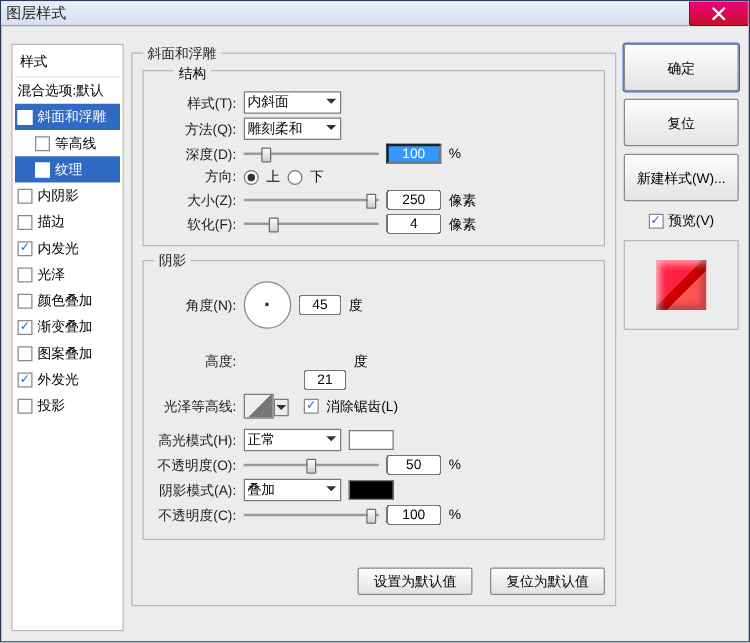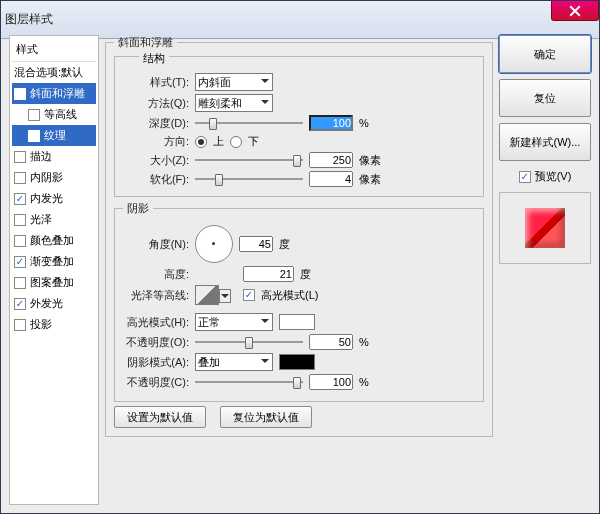--- a/index.html
+++ b/index.html
@@ -1,18 +1,18 @@
 <!DOCTYPE html>
 <html><head>
 <meta charset="utf-8">
 <style>
   *{box-sizing:border-box;margin:0;padding:0;font-family:"Microsoft YaHei",SimSun,Arial,sans-serif;font-size:11px}
   body{background:#ddd;width:600px;height:514px;overflow:hidden}
   .win{background:#ececec;border:1px solid #2b3a56;width:600px;height:514px;position:relative}
-  .titlebar{height:38px;background:linear-gradient(#e9eef7,#d7dfee);border-bottom:1px solid #9aa;display:flex;align-items:center;padding:0 4px;position:relative}
+  .titlebar{height:20px;background:linear-gradient(#e9eef7,#d7dfee);border-bottom:1px solid #9aa;display:flex;align-items:center;padding:0 4px;position:relative}
   .titlebar .t{font-size:12px;color:#222}
   .close{position:absolute;right:0;top:0;width:48px;height:20px;background:linear-gradient(#e07,#c8102e);border:1px solid #8a0017;border-top:none;border-radius:0 0 3px 3px;display:flex;align-items:center;justify-content:center}
   .close svg{width:12px;height:12px}
   .body{position:absolute;top:26px;left:0;right:0;bottom:0;padding:8px;display:flex;gap:6px}
   .sidebar{width:90px;background:#fff;border:1px solid #b8b8b8;padding:2px}
   .sb-h{font-weight:400;padding:4px 4px;border-bottom:1px solid #ddd}
   .sb-item{display:flex;align-items:center;padding:3px 2px;gap:4px}
   .sb-item.sel{background:#316ac5;color:#fff}
   .sb-item.sub{padding-left:16px}
   .cb{width:12px;height:12px;border:1px solid #888;background:#fff;display:inline-flex;align-items:center;justify-content:center;flex:0 0 12px}
@@ -25,32 +25,32 @@
   .row{display:flex;align-items:center;margin:3px 0;gap:6px}
   .lbl{width:66px;text-align:right;color:#222}
   select,input[type=text]{border:1px solid #7a7a7a;background:#fff;height:18px;font-size:11px;padding:0 2px}
   select{width:78px}
   .dd{position:relative;display:inline-flex}
   .dd select{appearance:none;padding-right:14px}
   .dd::after{content:"";position:absolute;right:4px;top:6px;border:4px solid transparent;border-top-color:#333}
   .slider{width:108px;height:14px;position:relative;display:inline-block}
   .slider::before{content:"";position:absolute;left:0;right:0;top:6px;height:2px;background:#9a9a9a}
   .thumb{position:absolute;top:2px;width:8px;height:12px;background:linear-gradient(#fdfdfd,#cfcfcf);border:1px solid #6b6b6b;border-radius:1px}
-  .numbox{width:44px;text-align:right}
+  .numbox{width:44px;text-align:center}
   .numbox.hl{background:#3399ff;color:#fff}
   .unit{width:26px}
   .radio{width:12px;height:12px;border:1px solid #777;border-radius:50%;background:#fff;display:inline-flex;align-items:center;justify-content:center}
   .radio.on::after{content:"";width:6px;height:6px;border-radius:50%;background:#333}
   .anglewheel{width:38px;height:38px;border:1px solid #888;border-radius:50%;background:#fff;position:relative}
   .anglewheel::after{content:"";position:absolute;width:3px;height:3px;background:#333;border-radius:50%;left:16px;top:16px}
   .swatch{width:36px;height:16px;border:1px solid #7a7a7a;display:inline-block}
   .contour{width:24px;height:20px;border:1px solid #7a7a7a;background:linear-gradient(135deg,#eee 0 50%,#777 50% 100%);display:inline-block;position:relative}
   .contour .ar{position:absolute;right:-13px;top:3px;width:12px;height:14px;border:1px solid #7a7a7a;background:#eee;display:flex;align-items:center;justify-content:center}
   .contour .ar::after{content:"";border:4px solid transparent;border-top-color:#333;margin-top:3px}
-  .btns{display:flex;justify-content:flex-start;gap:14px;margin-top:4px}
+  .btns{display:flex;justify-content:flex-end;gap:14px;margin-top:22px}
   .btn{border:1px solid #8a8a8a;background:linear-gradient(#fdfdfd,#e3e3e3);padding:2px 12px;border-radius:2px;height:22px;display:inline-flex;align-items:center}
   .right{width:92px;display:flex;flex-direction:column;gap:6px;align-items:stretch}
   .rbtn{border:1px solid #8a8a8a;background:linear-gradient(#fdfdfd,#e3e3e3);height:38px;border-radius:2px;display:flex;align-items:center;justify-content:center}
   .rbtn.def{outline:1px solid #2b6cd4;outline-offset:0}
   .prev-cb{display:flex;align-items:center;gap:4px;justify-content:center;margin-top:2px}
   .preview{height:72px;border:1px solid #b8b8b8;background:#ececec;display:flex;align-items:center;justify-content:center;margin-top:2px}
   .preview .sq{width:40px;height:40px;background:linear-gradient(135deg,#f24 0 46%,#c00 46% 60%,#f55 60% 100%);box-shadow:inset -4px -4px 6px rgba(0,0,0,.25),inset 3px 3px 6px rgba(255,255,255,.6)}
   .struct{border:1px solid #b8b8b8;padding:6px 8px;margin-bottom:4px}
   .struct .lg{position:relative;top:-12px;background:#ececec;display:inline-block;padding:0 4px;margin-left:16px}
   .struct-body{margin-top:-8px}
@@ -83,25 +83,25 @@
           <div class="sb-item sub">
             <span class="cb"></span>
             <span>等高线</span>
           </div>
           <div class="sb-item sub sel">
             <span class="cb"></span>
             <span>纹理</span>
           </div>
           <div class="sb-item">
             <span class="cb"></span>
+            <span>内阴影</span>
+          </div>
+          <div class="sb-item">
+            <span class="cb"></span>
             <span>描边</span>
-          </div>
-          <div class="sb-item">
-            <span class="cb"></span>
-            <span>内阴影</span>
           </div>
           <div class="sb-item">
             <span class="cb on"></span>
             <span>内发光</span>
           </div>
           <div class="sb-item">
             <span class="cb"></span>
             <span>光泽</span>
           </div>
           <div class="sb-item">
@@ -188,31 +188,31 @@
             <div>
               <div class="row" style="margin:0">
                 <input class="numbox" style="width: 34px;" value="45">
                 <span>度</span>
               </div>
             </div>
           </div>
           <div class="row">
             <span class="lbl">高度:</span>
             <span style="width:42px"></span>
-            <input class="numbox" style="width: 51px;" value="21">
+            <input class="numbox" style="width: 34px; margin-top: 30px;" value="21">
             <span>度</span>
           </div>
           <div class="row">
             <span class="lbl" style="width:66px">光泽等高线:</span>
             <span class="contour">
                 <span class="ar"></span>
               </span>
             <span style="width:12px"></span>
             <span class="cb on"></span>
-            <span>高光模式(L)</span>
+            <span>消除锯齿(L)</span>
           </div>
           <div class="row" style="margin-top:8px">
             <span class="lbl">高光模式(H):</span>
             <span class="dd">
                 <select><option>正常</option></select>
               </span>
             <span class="swatch" style="background:#fff"></span>
           </div>
           <div class="row">
             <span class="lbl">不透明度(O):</span>

